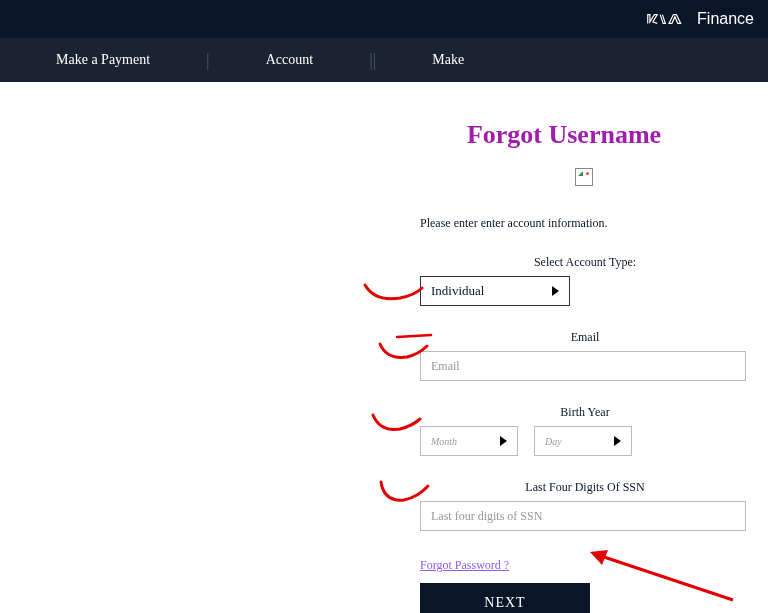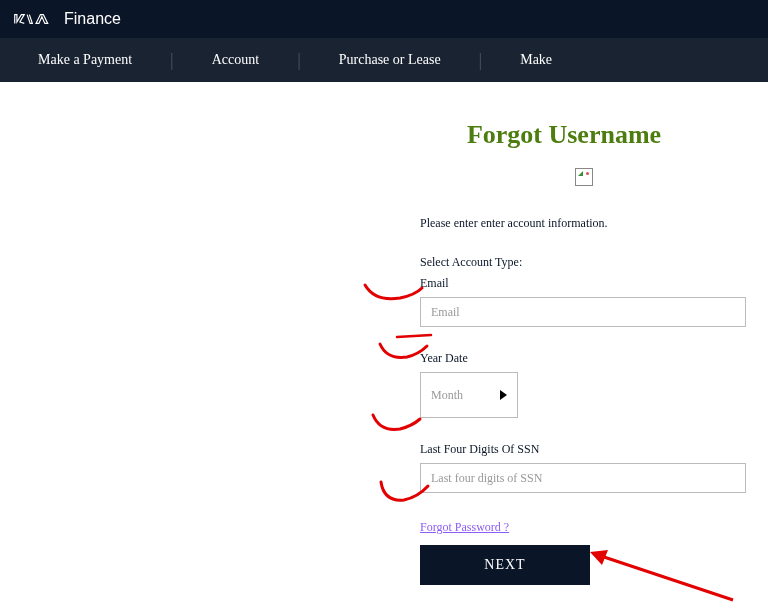--- a/index.html
+++ b/index.html
@@ -1,36 +1,36 @@
 <!DOCTYPE html>
 <html><head>
 <meta charset="utf-8">
 <style>
   * { box-sizing: border-box; margin: 0; padding: 0; }
   body { font-family: Arial, Helvetica, sans-serif; width: 768px; height: 613px; overflow: hidden; background: #fff; position: relative; }
-  .header { background: #0a1628; color: #fff; height: 38px; display: flex; align-items: center; padding: 0 14px; }
+  .header { background: #0a1628; color: #fff; height: 38px; display: flex; align-items: center; padding: 0 14px; justify-content: flex-end; }
   .logo { display: flex; align-items: center; gap: 6px; }
   .logo svg { height: 16px; }
   .logo-text { font-size: 16px; font-weight: 400; color: #fff; }
   .nav { background: #1a2332; height: 44px; display: flex; align-items: center; color: #fff; font-family: Georgia, 'Times New Roman', serif; font-size: 14px; }
-  .nav-item { padding: 0 38px; cursor: pointer; white-space: nowrap; }
+  .nav-item { padding: 0 56px; cursor: pointer; white-space: nowrap; }
   .nav-sep { color: #4a5568; font-size: 18px; font-weight: 300; }
   .content { padding: 20px 0 0 0; }
-  .title { font-family: Georgia, 'Times New Roman', serif; font-size: 26px; font-weight: bold; color: #4d7c0f; text-align: center; margin: 18px 0 18px 360px; }
+  .title { font-family: Georgia, 'Times New Roman', serif; font-size: 26px; font-weight: bold; color: #a21caf; text-align: center; margin: 18px 0 18px 360px; }
   .broken-img { width: 18px; height: 18px; border: 1px solid #888; margin-left: 575px; margin-bottom: 30px; position: relative; background: #fff; }
   .broken-img::before { content: ""; position: absolute; left: 2px; top: 2px; border-style: solid; border-width: 0 0 5px 5px; border-color: transparent transparent #3b8f3b transparent; }
   .broken-img::after { content: ""; position: absolute; right: 3px; top: 3px; width: 3px; height: 3px; background: #d9534f; border-radius: 50%; }
   .form-area { margin-left: 420px; width: 330px; font-family: Georgia, 'Times New Roman', serif; color: #0a1628; }
   .intro { font-size: 12px; margin-bottom: 24px; }
-  .label { font-size: 12px; margin-bottom: 6px; display: block; }
+  .label { font-size: 12px; margin-bottom: 6px; display: block; text-align: center; }
   .select-box { border: 1px solid #333; height: 30px; width: 150px; display: flex; align-items: center; justify-content: space-between; padding: 0 10px; font-size: 13px; cursor: pointer; margin-bottom: 24px; }
   .select-box .arrow { width: 0; height: 0; border-top: 5px solid transparent; border-bottom: 5px solid transparent; border-left: 7px solid #000; }
   .text-input { border: 1px solid #bbb; height: 30px; width: 326px; padding: 0 10px; font-size: 12px; font-family: Georgia, serif; color: #999; display: flex; align-items: center; margin-bottom: 24px; }
   .date-row { display: flex; gap: 16px; margin-bottom: 24px; }
-  .date-sel { border: 1px solid #bbb; height: 46px; width: 98px; display: flex; align-items: center; justify-content: space-between; padding: 0 10px; font-size: 12px; color: #999; cursor: pointer; }
+  .date-sel { border: 1px solid #bbb; height: 30px; width: 98px; display: flex; align-items: center; justify-content: space-between; padding: 0 10px; font-size: 10px; color: #999; cursor: pointer; font-style: italic; }
   .date-sel .arrow { width: 0; height: 0; border-top: 5px solid transparent; border-bottom: 5px solid transparent; border-left: 7px solid #000; }
   .link { font-size: 12px; text-decoration: underline; color: #8b5cf6; cursor: pointer; display: inline-block; margin-bottom: 10px; }
   .next-btn { background: #0a1628; color: #fff; border: none; width: 170px; height: 40px; font-family: Georgia, serif; font-size: 14px; letter-spacing: 1px; cursor: pointer; }
   .annot { position: absolute; pointer-events: none; }
 </style>
 </head>
 <body>
 
 <div class="header">
   <div class="logo">
@@ -39,43 +39,50 @@
     </svg>
     <span class="logo-text">Finance</span>
   </div>
 </div>
 
 <div class="nav">
   <span class="nav-item">Make a Payment</span>
   <span class="nav-sep">|</span>
   <span class="nav-item">Account</span>
   <span class="nav-sep">|</span>
-  <span class="nav-item">Purchase or Lease</span>
   <span class="nav-sep">|</span>
   <span class="nav-item" style="padding-right:0">Make</span>
 </div>
 
 <div class="content">
   <h1 class="title">Forgot Username</h1>
   <div class="broken-img"></div>
 
   <div class="form-area">
     <p class="intro">Please enter enter account information.</p>
 
     <span class="label">Select Account Type:</span>
+    <div class="select-box">
+      <span>Individual</span>
+      <span class="arrow"></span>
+    </div>
 
     <span class="label">Email</span>
     <div class="text-input">
       <span>Email</span>
     </div>
 
-    <span class="label">Year Date</span>
+    <span class="label">Birth Year</span>
     <div class="date-row">
       <div class="date-sel">
         <span>Month</span>
+        <span class="arrow"></span>
+      </div>
+      <div class="date-sel">
+        <span>Day</span>
         <span class="arrow"></span>
       </div>
     </div>
 
     <span class="label">Last Four Digits Of SSN</span>
     <div class="text-input">
       <span>Last four digits of SSN</span>
     </div>
 
     <a class="link">Forgot Password ?</a><br>

